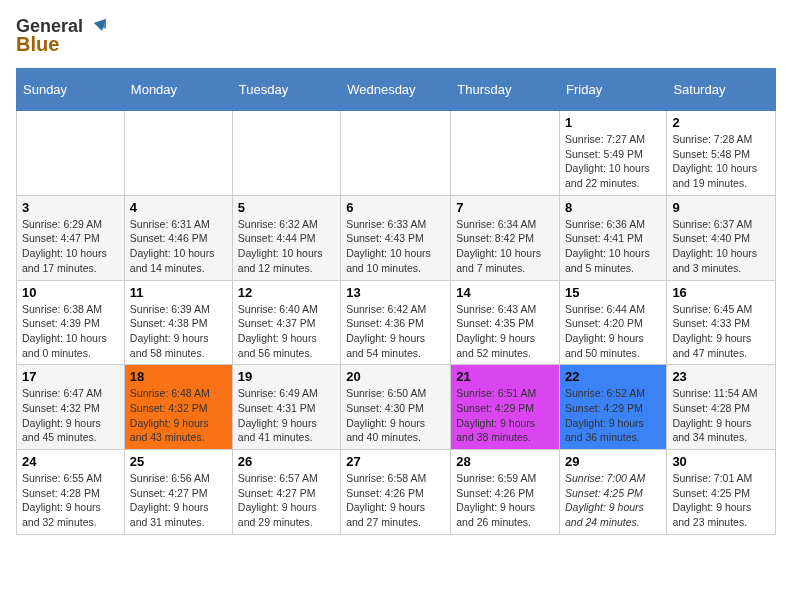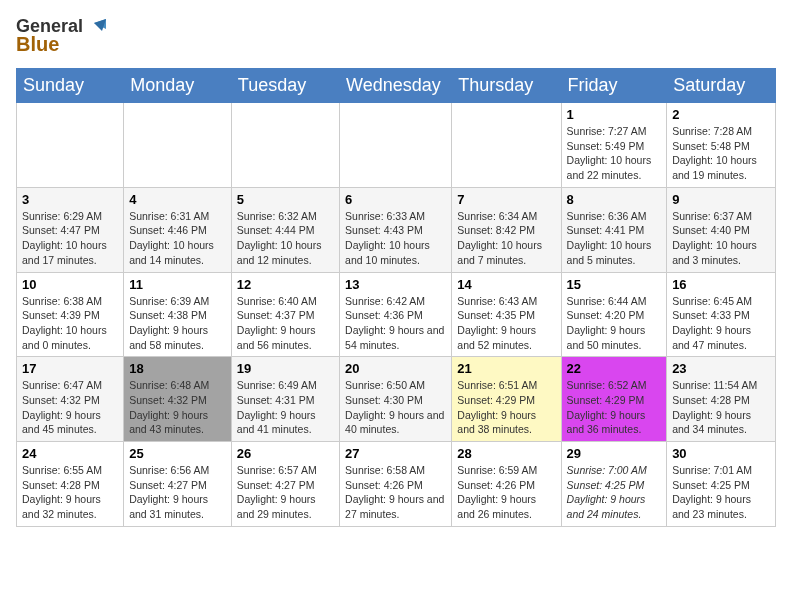--- a/index.html
+++ b/index.html
@@ -30,22 +30,22 @@
     }
     .calendar-table {
       width: 100%;
       border-collapse: collapse;
       font-size: 11px;
     }
     .calendar-table th {
       background-color: #4a7fc1;
       color: #fff;
       text-align: left;
-      padding: 6px 6px;
-      font-size: 18px;
+      padding: 13px 6px;
+      font-size: 13px;
       font-weight: normal;
       border: 1px solid #4a7fc1;
     }
     .calendar-table td {
       border: 1px solid #ccc;
       vertical-align: top;
       padding: 4px 5px;
       width: 113px;
       height: 80px;
       background: #fff;
@@ -212,45 +212,45 @@
 Daylight: 9 hours and 47 minutes.</div>
         </td>
       </tr>
       <tr>
         <td style="background: rgb(245, 245, 245);">
           <div class="day-number">17</div>
           <div class="day-info" style="white-space: pre-line;">Sunrise: 6:47 AM
 Sunset: 4:32 PM
 Daylight: 9 hours and 45 minutes.</div>
         </td>
-        <td style="background: #a3a3a3;">
+        <td style="background: #f97316;">
           <div class="day-number">18</div>
           <div class="day-info" style="white-space: pre-line;">Sunrise: 6:48 AM
 Sunset: 4:32 PM
 Daylight: 9 hours and 43 minutes.</div>
         </td>
         <td style="background: rgb(245, 245, 245);">
           <div class="day-number">19</div>
           <div class="day-info" style="white-space: pre-line;">Sunrise: 6:49 AM
 Sunset: 4:31 PM
 Daylight: 9 hours and 41 minutes.</div>
         </td>
         <td style="background: rgb(245, 245, 245);">
           <div class="day-number">20</div>
           <div class="day-info" style="white-space: pre-line;">Sunrise: 6:50 AM
 Sunset: 4:30 PM
 Daylight: 9 hours and 40 minutes.</div>
         </td>
-        <td style="background: #fef9c3;">
+        <td style="background: #d946ef;">
           <div class="day-number">21</div>
           <div class="day-info" style="white-space: pre-line;">Sunrise: 6:51 AM
 Sunset: 4:29 PM
 Daylight: 9 hours and 38 minutes.</div>
         </td>
-        <td style="background: #d946ef;">
+        <td style="background: #3b82f6;">
           <div class="day-number">22</div>
           <div class="day-info" style="white-space: pre-line;">Sunrise: 6:52 AM
 Sunset: 4:29 PM
 Daylight: 9 hours and 36 minutes.</div>
         </td>
         <td style="background: rgb(245, 245, 245);">
           <div class="day-number">23</div>
           <div class="day-info" style="white-space: pre-line;">Sunrise: 11:54 AM
 Sunset: 4:28 PM
 Daylight: 9 hours and 34 minutes.</div>

